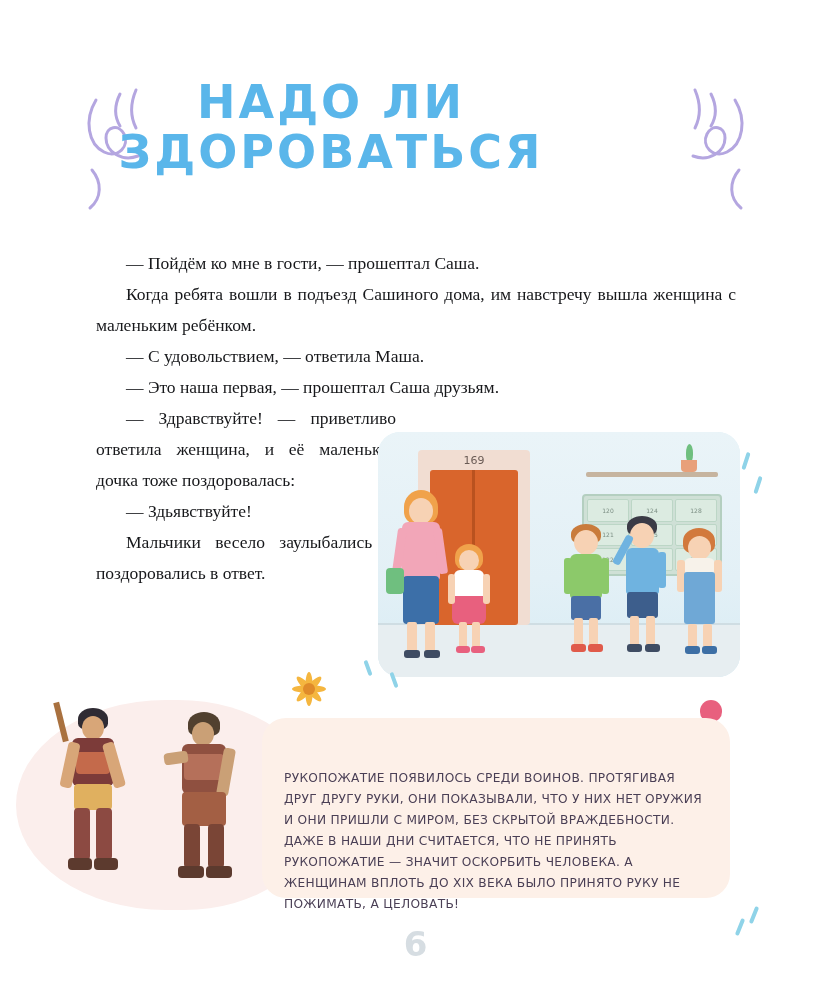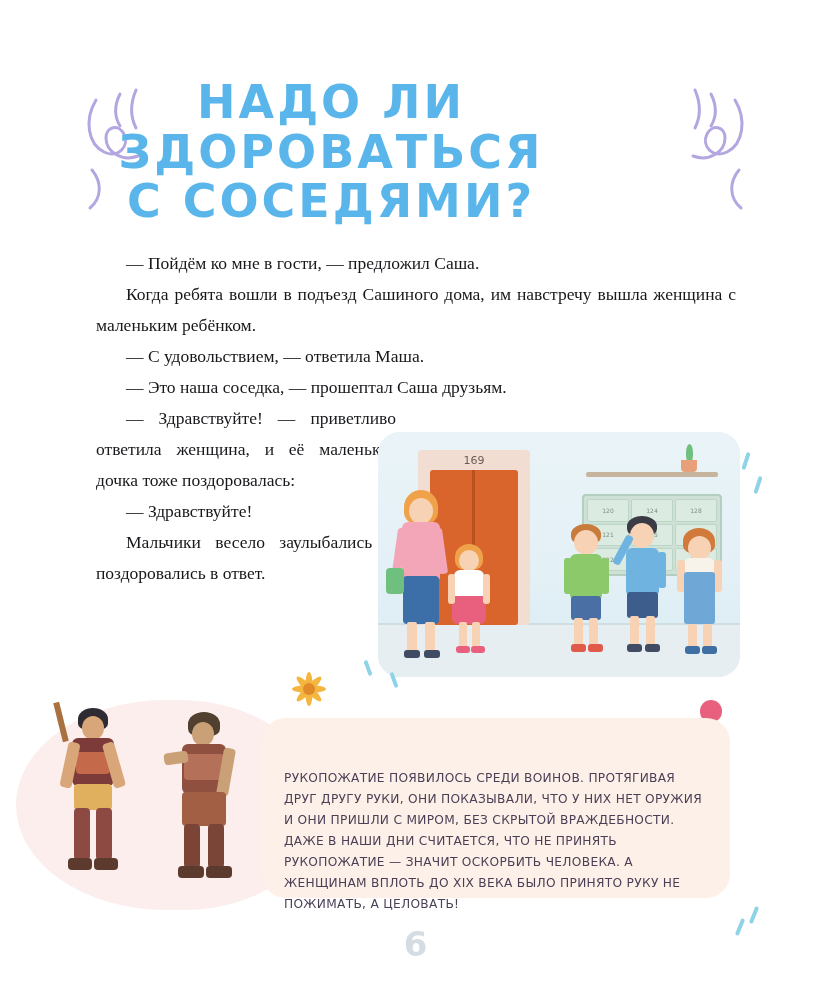--- a/index.html
+++ b/index.html
@@ -312,30 +312,29 @@
   <svg width="90" height="130" viewBox="0 0 90 130" fill="none" xmlns="http://www.w3.org/2000/svg">
     <path d="M72 14 C84 34 80 58 64 66 C50 73 38 60 44 48 C49 38 62 40 62 52 C62 66 46 76 30 70" stroke="#b4a6e0" stroke-width="3" stroke-linecap="round" fill="none"></path>
     <path d="M48 8 C54 20 54 30 48 40" stroke="#b4a6e0" stroke-width="3" stroke-linecap="round" fill="none"></path>
     <path d="M32 4 C38 18 38 30 32 42" stroke="#b4a6e0" stroke-width="3" stroke-linecap="round" fill="none"></path>
     <path d="M76 84 C66 96 66 112 78 122" stroke="#b4a6e0" stroke-width="3" stroke-linecap="round" fill="none"></path>
   </svg>
 </div>
 
 <div class="title-block">
   <div class="title-line l1">НАДО ЛИ ЗДОРОВАТЬСЯ</div>
-  <div class="title-line l2">С СОСЕДЯМИ?</div>
 </div>
 
 <div class="story">
-  <p>— Пойдём ко мне в гости, — предложил Саша.</p>
+  <p>— Пойдём ко мне в гости, — прошептал Саша.</p>
   <p>Когда ребята вошли в подъезд Сашиного дома, им навстречу вышла женщина с маленьким ребёнком.</p>
   <p>— С удовольствием, — ответила Маша.</p>
-  <p>— Это наша соседка, — прошептал Саша друзьям.</p>
+  <p>— Это наша первая, — прошептал Саша друзьям.</p>
   <p class="narrow">— Здравствуйте! — приветливо ответила женщина, и её маленькая дочка тоже поздоровалась:</p>
-  <p class="narrow-last">— Здравствуйте!</p>
+  <p class="narrow-last">— Здьявствуйте!</p>
   <p class="narrow">Мальчики весело заулыбались и поздоровались в ответ.</p>
 </div>
 
 <div class="illustration">
   <div class="ill-wall"></div>
   <div class="ill-floor"></div>
 
   <div class="ill-doorframe"></div>
   <div class="ill-doornum">169</div>
   <div class="ill-door"></div>

